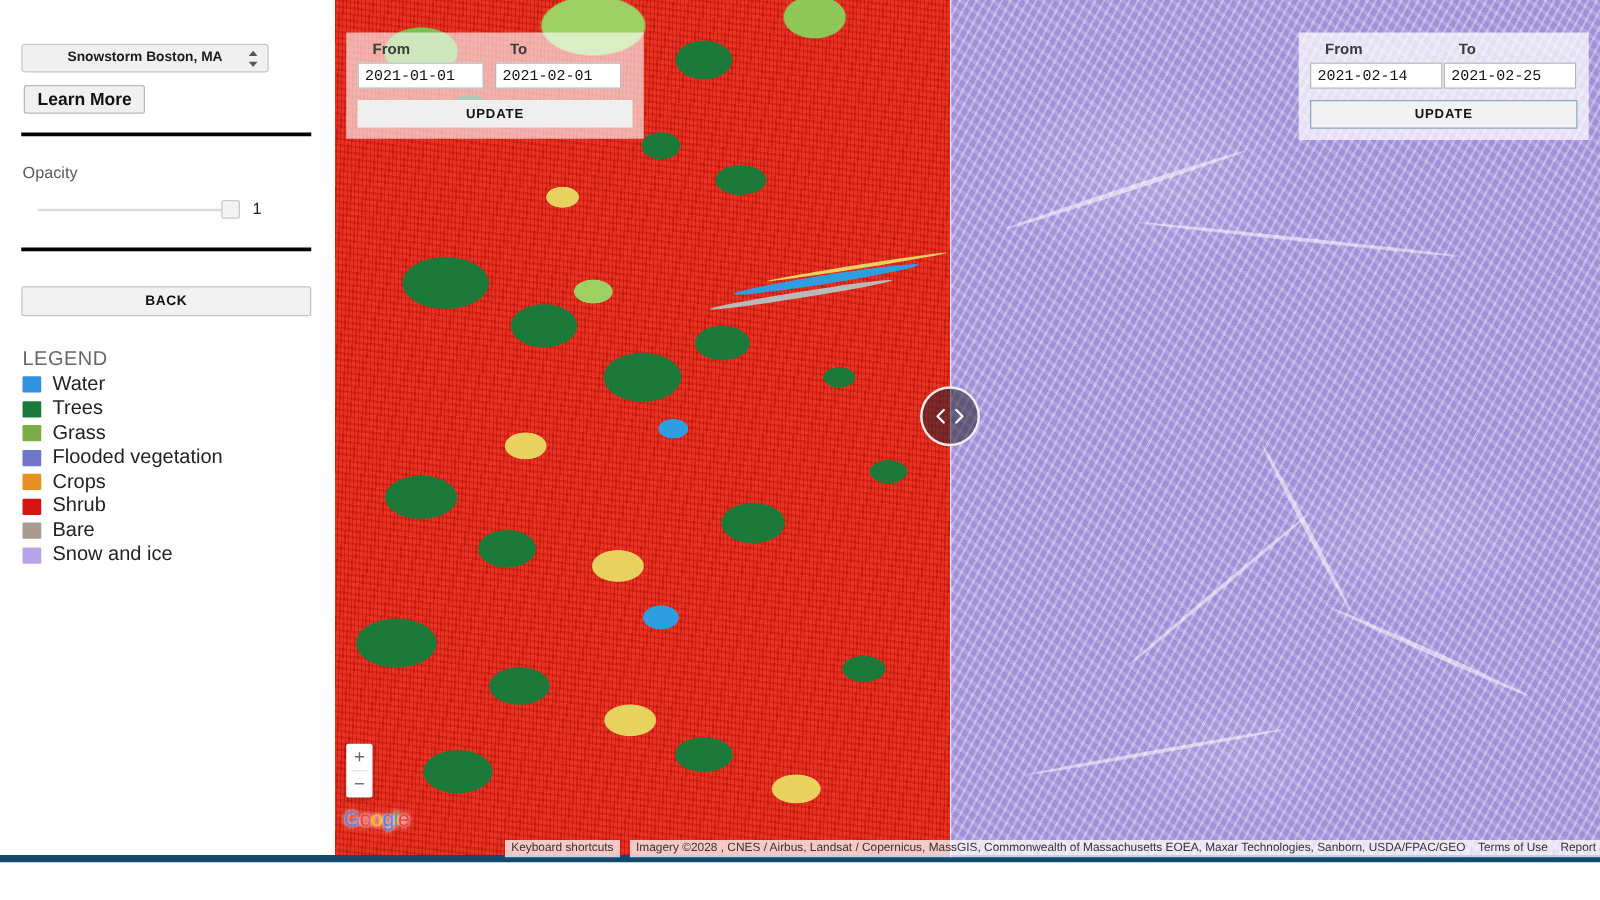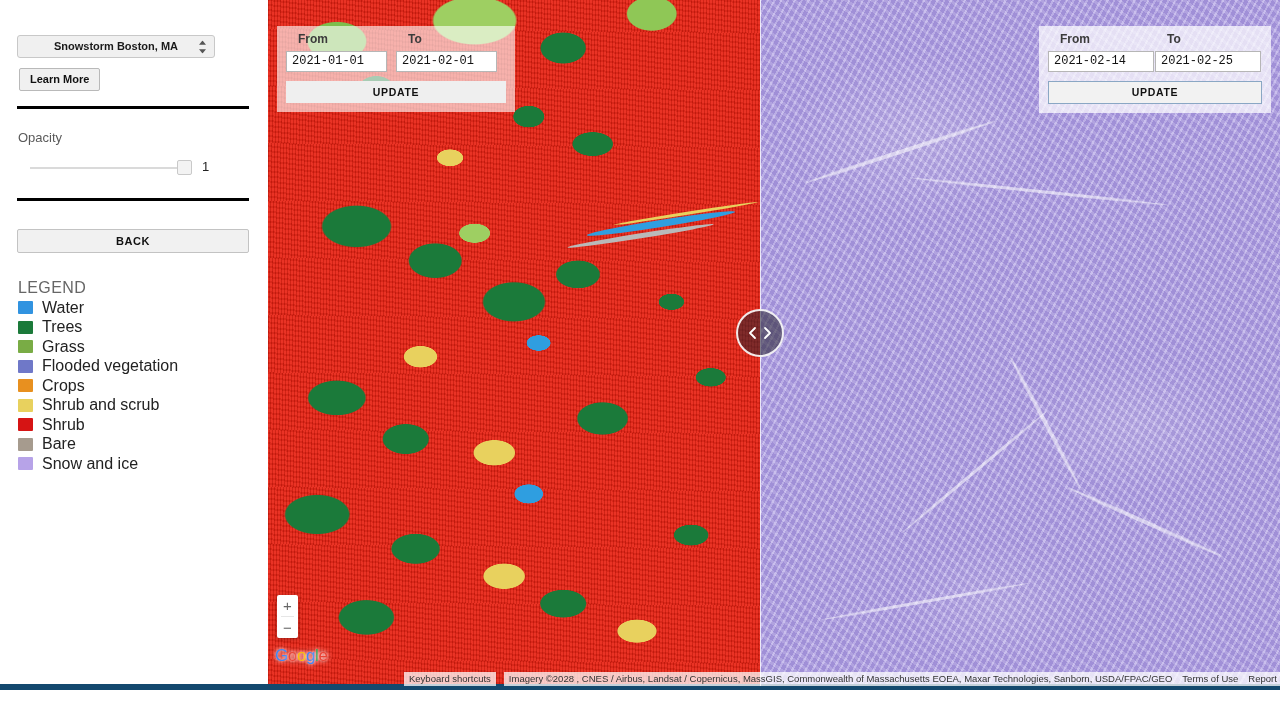--- a/index.html
+++ b/index.html
@@ -55,21 +55,21 @@
   .spinner svg { display:block; }
 
   .learn-more {
     position: absolute;
     left: 19px; top: 68px;
     height: 23px;
     padding: 0 10px;
     background: #f0f0f0;
     border: 1px solid #b9b9b9;
     border-radius: 2px;
-    font-size: 11px;
+    font-size: 14px;
     font-weight: bold;
     color: #111;
     line-height: 21px;
     cursor: pointer;
   }
 
   .hrule {
     position: absolute;
     left: 17px;
     width: 232px;
@@ -449,24 +449,20 @@
         </div>
         <div class="legend-item">
           <div class="legend-swatch" style="background: rgb(111, 120, 200);"></div>
           <div class="legend-label">Flooded vegetation</div>
         </div>
         <div class="legend-item">
           <div class="legend-swatch" style="background: rgb(232, 144, 31);"></div>
           <div class="legend-label">Crops</div>
         </div>
         <div class="legend-item">
-          <div class="legend-swatch" style="background: rgb(232, 209, 94);"></div>
-          <div class="legend-label">Shrub and scrub</div>
-        </div>
-        <div class="legend-item">
           <div class="legend-swatch" style="background: rgb(214, 20, 20);"></div>
           <div class="legend-label">Shrub</div>
         </div>
         <div class="legend-item">
           <div class="legend-swatch" style="background: rgb(166, 155, 142);"></div>
           <div class="legend-label">Bare</div>
         </div>
         <div class="legend-item">
           <div class="legend-swatch" style="background: rgb(183, 163, 232);"></div>
           <div class="legend-label">Snow and ice</div>

